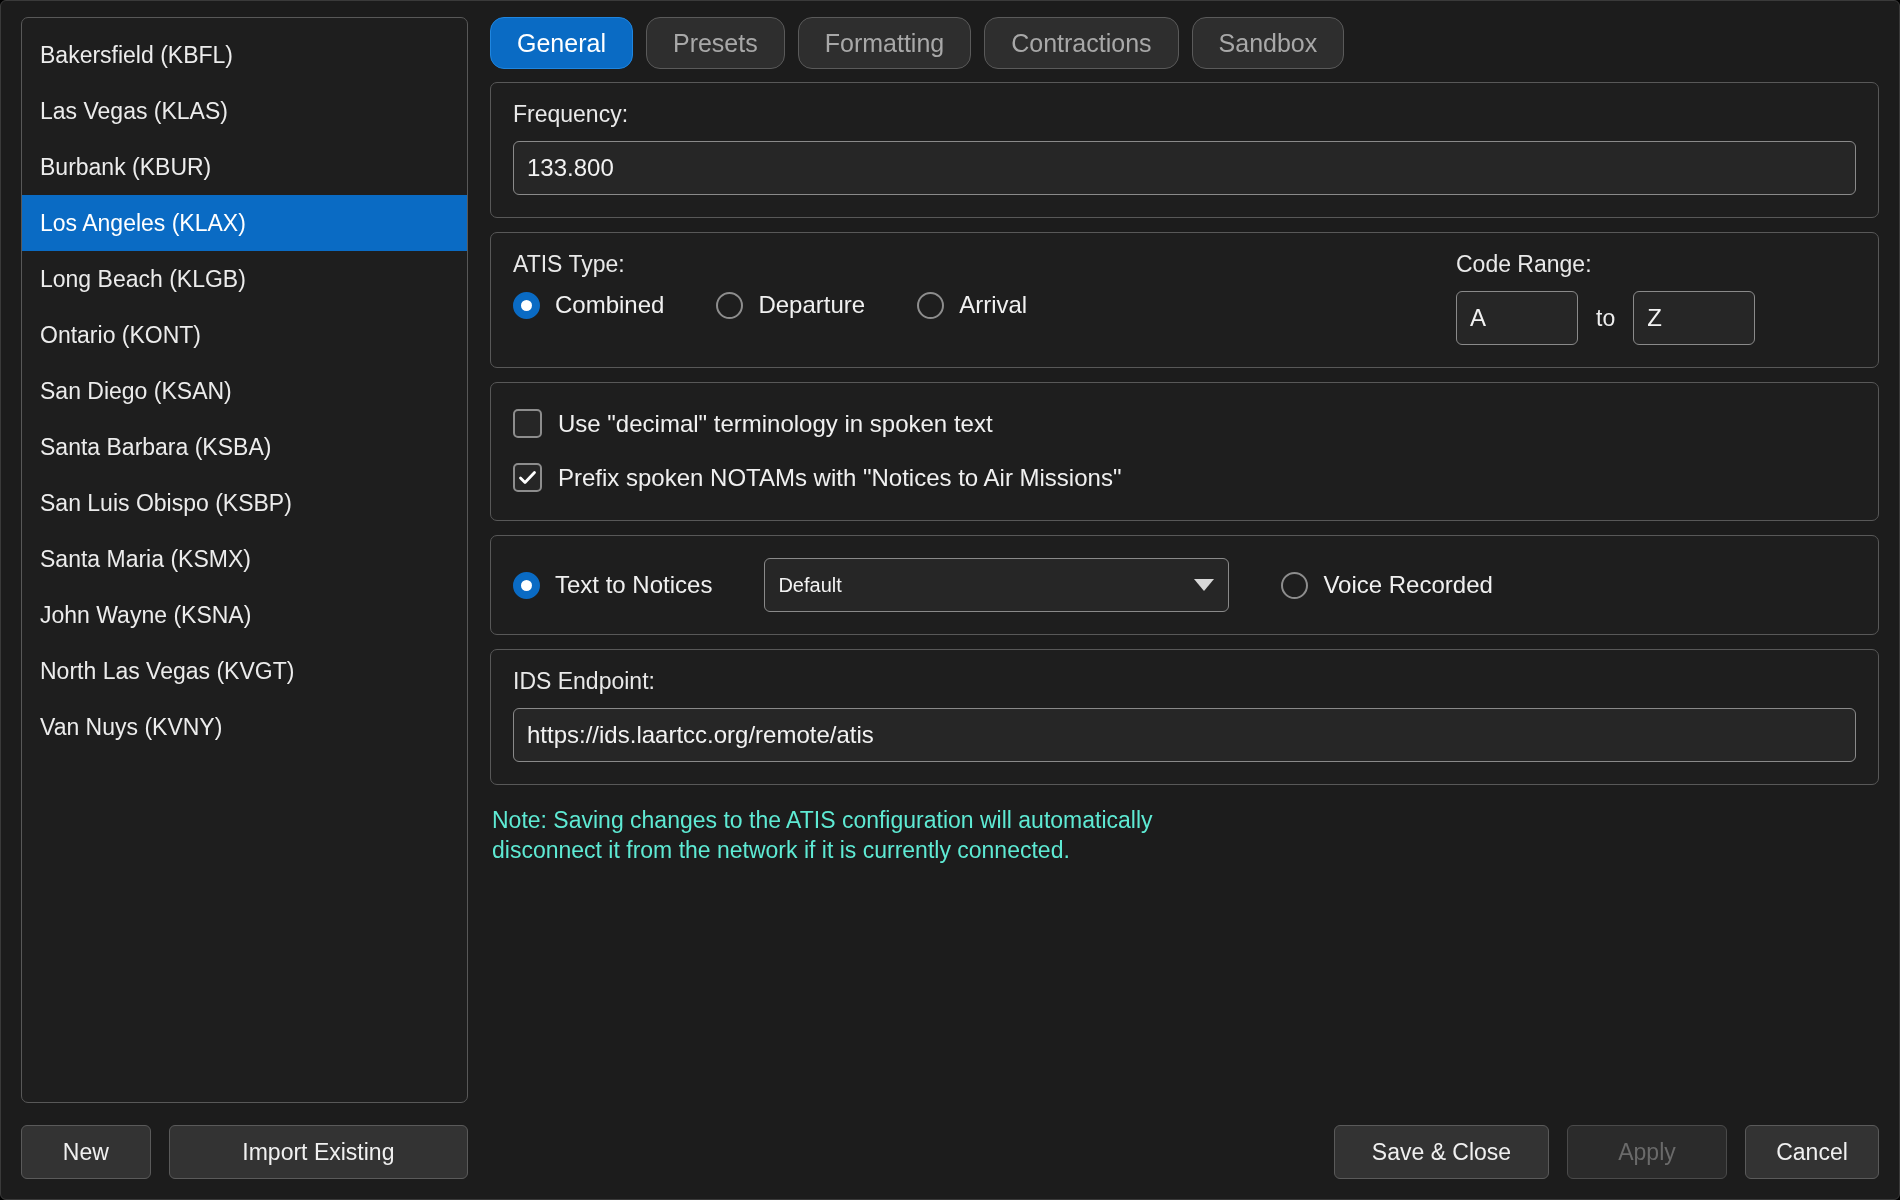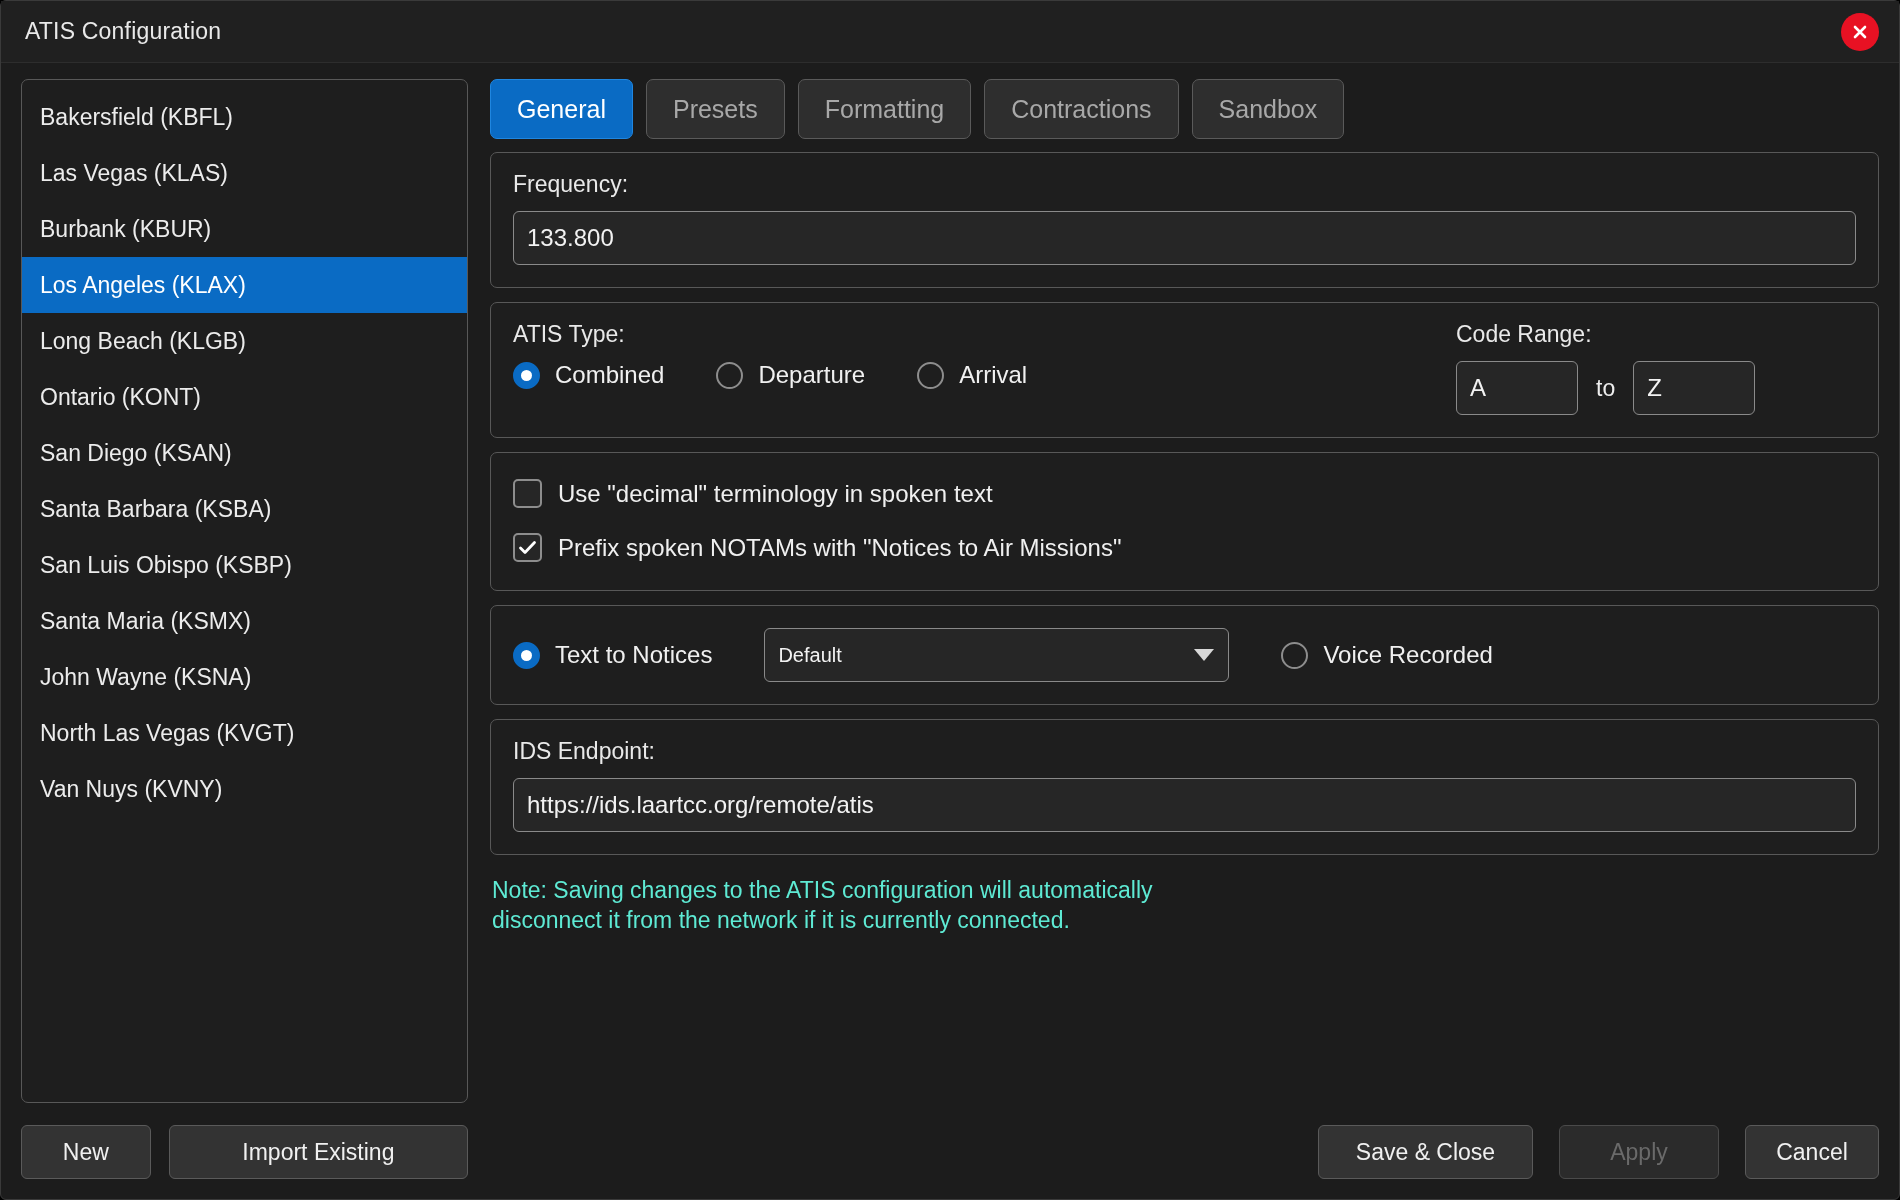--- a/index.html
+++ b/index.html
@@ -131,22 +131,22 @@
     min-width: 0;
     min-height: 0;
   }
 
   #tabbar {
     display: flex;
     gap: 13px;
     padding-bottom: 13px;
   }
   .tab {
-    height: 60px;
-    border-radius: 7px;
+    height: 52px;
+    border-radius: 14px;
     border: 1px solid #5a5a5a;
     background: #2e2e2e;
     color: #a8a8a8;
     font-size: 25px;
     display: flex;
     align-items: center;
     justify-content: center;
     padding: 0 26px;
     cursor: pointer;
     white-space: nowrap;
@@ -336,40 +336,32 @@
     line-height: 1.32;
     padding: 6px 0 0 2px;
   }
   #note-line2 { display: block; }
 
   #spacer { flex: 1; min-height: 0; }
 
   #right-buttons {
     display: flex;
     justify-content: flex-end;
-    gap: 26px;
+    gap: 18px;
     padding: 22px 0 20px 0;
   }
   #save-btn { width: 215px; padding: 0; }
   #apply-btn { width: 160px; padding: 0; }
   #cancel-btn { width: 134px; padding: 0; }
 </style>
 </head>
 <body>
 
 <div id="window">
 
-  <div id="titlebar">
-    <span id="title-text">ATIS Configuration</span>
-    <div id="close-btn">
-      <svg width="20" height="20" viewBox="0 0 20 20" aria-hidden="true">
-        <path d="M5 5 L15 15 M15 5 L5 15" stroke="#ffffff" stroke-width="2.6" stroke-linecap="round" fill="none"></path>
-      </svg>
-    </div>
-  </div>
 
   <div id="body">
 
     <div id="left-col">
       <div id="profile-list">
         <div class="profile-item">
             <span>Bakersfield (KBFL)</span>
           </div>
         <div class="profile-item">
             <span>Las Vegas (KLAS)</span>

